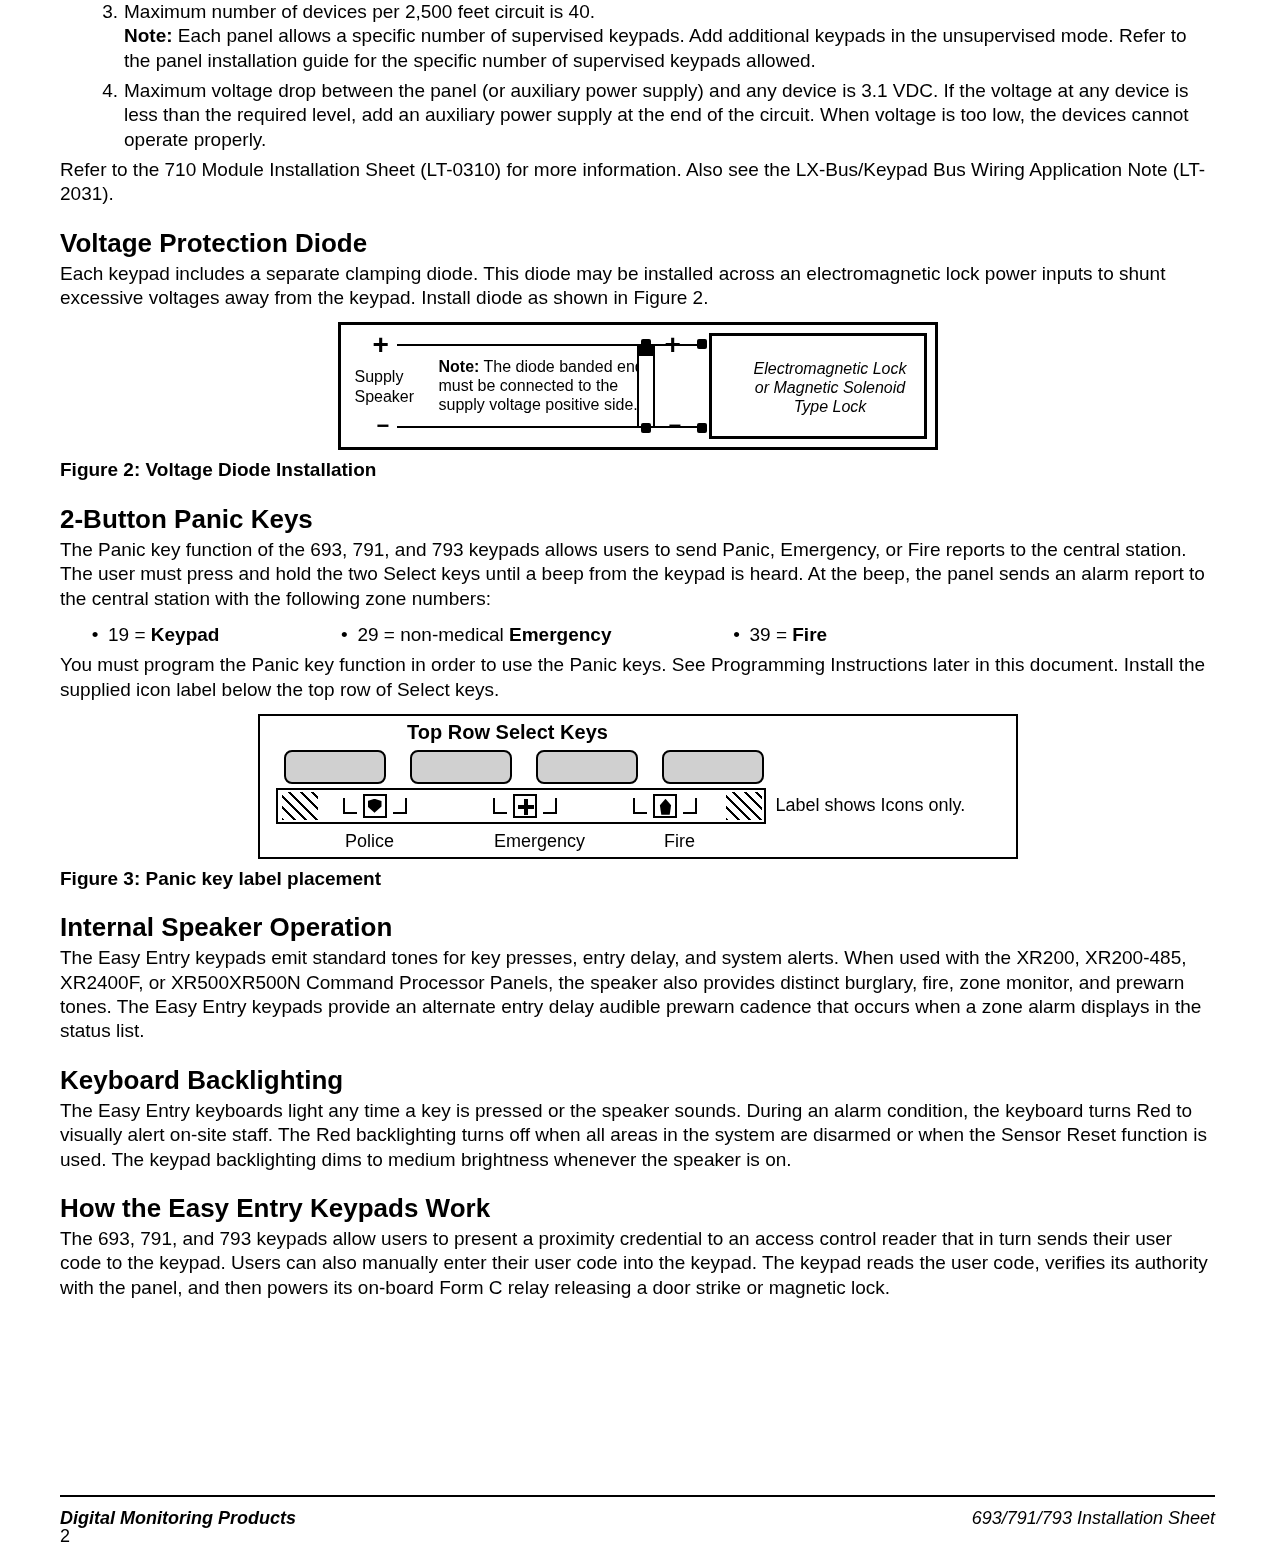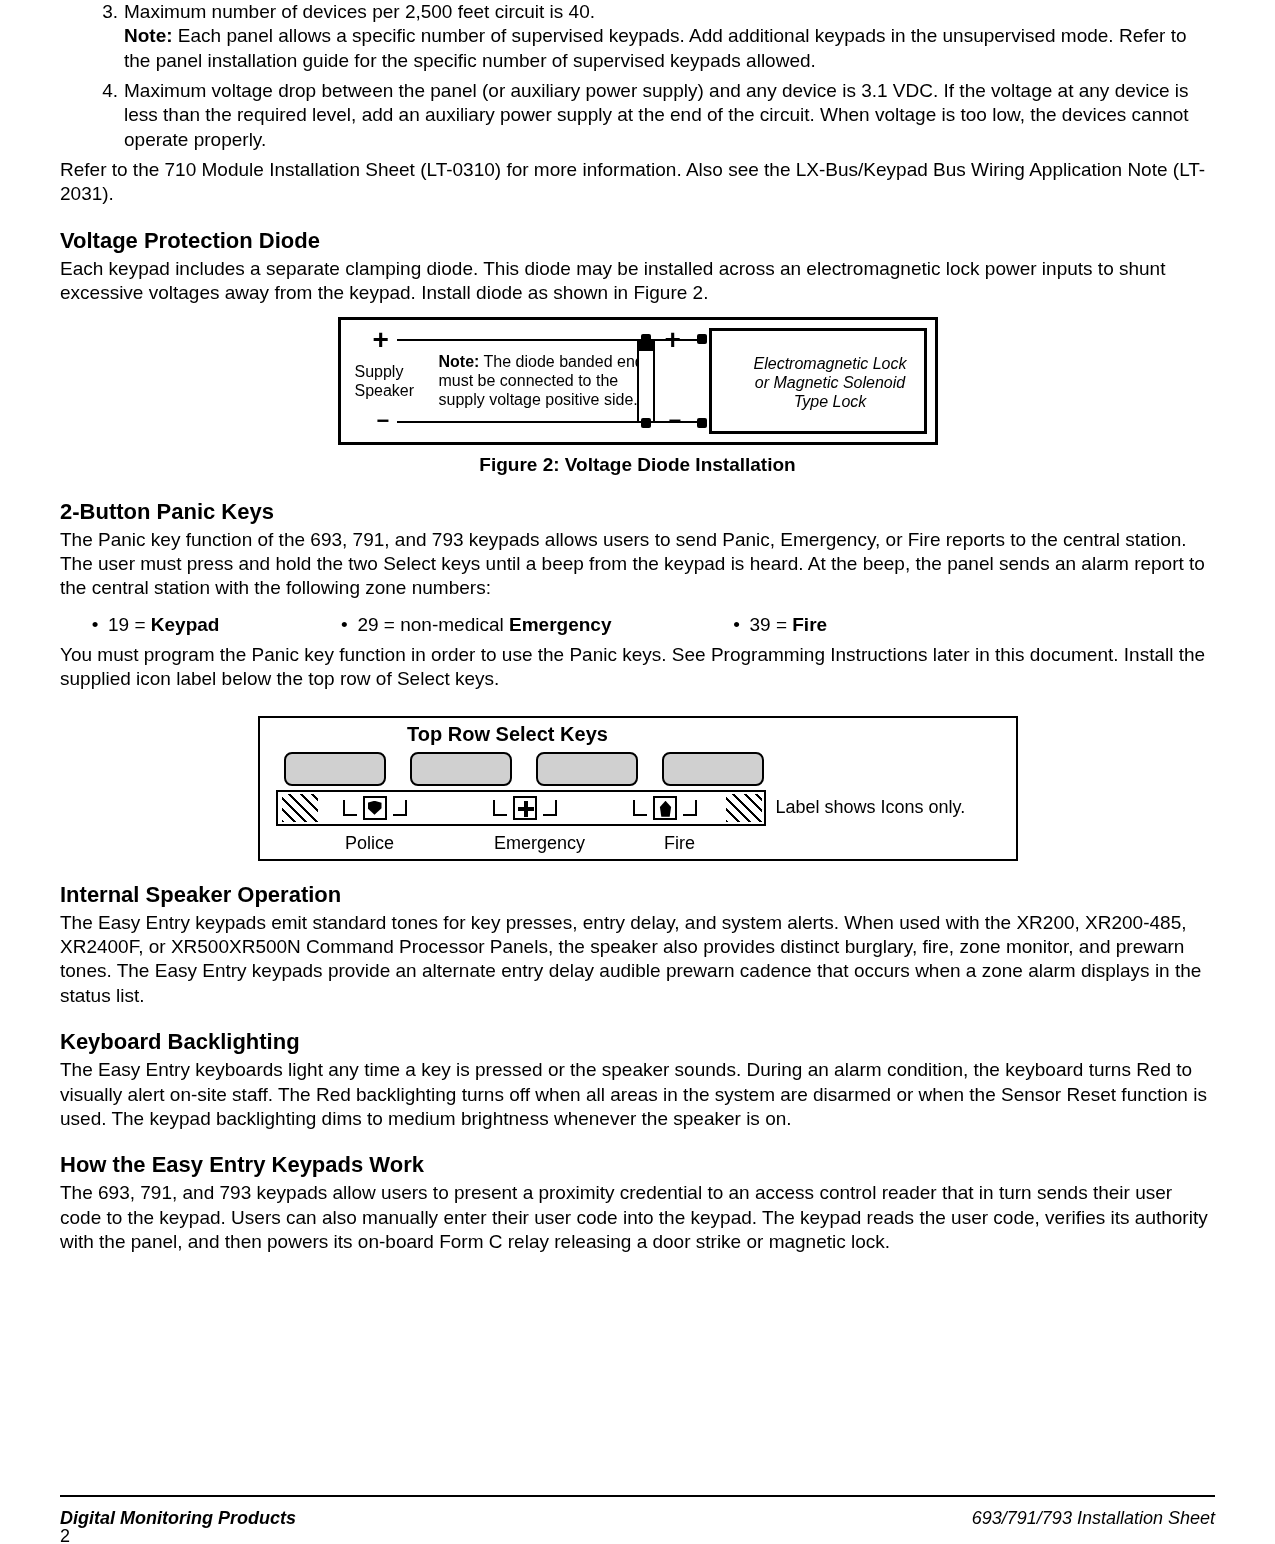--- a/index.html
+++ b/index.html
@@ -26,21 +26,21 @@
     width: 28px;
     flex: 0 0 28px;
     margin-left: 30px;
     text-align: right;
     padding-right: 6px;
   }
   .ol-body { flex: 1; }
   .ol-body .note-label { font-weight: bold; }
   .para { margin: 6px 0 18px 0; }
   h2.section {
-    font-size: 22px;
+    font-size: 26px;
     font-weight: bold;
     margin: 20px 0 2px 0;
   }
   .section-body { margin: 0 0 12px 0; }
   .inline-list {
     display: flex;
     margin: 4px 0 6px 30px;
     gap: 120px;
   }
   .inline-list .li { display: flex; gap: 8px; }
@@ -130,27 +130,27 @@
     position: absolute;
     width: 10px; height: 10px;
     background:#000;
     border-radius: 2px;
   }
   .fig2 .node.tl { left: 300px; top: 14px; }
   .fig2 .node.bl { left: 300px; bottom: 14px; }
   .fig2 .node.tr { left: 356px; top: 14px; }
   .fig2 .node.br { left: 356px; bottom: 14px; }
   .fig-caption {
-    text-align: center;
+    text-align: left;
     font-weight: bold;
     font-size: 19px;
     margin: 8px 0 20px 0;
   }
   
-  .fig3-wrap { width: 760px; margin: 24px auto 6px auto; }
+  .fig3-wrap { width: 760px; margin: 12px auto 6px auto; }
   .fig3 {
     border: 2px solid #000;
     height: 145px;
     position: relative;
     box-sizing: border-box;
     background: #fff;
   }
   .fig3 .title {
     position: absolute;
     top: 4px; left: 0; right: 260px;
@@ -388,20 +388,21 @@
 
       <div class="icons-text">
         <div class="t1">Police</div>
         <div class="t2">Emergency</div>
         <div class="t3">Fire</div>
       </div>
 
       <div class="right-label">Label shows Icons only.</div>
     </div>
   </div>
+  <div class="fig-caption">Figure 3: Panic key label placement</div>
 
   <h2 class="section">Internal Speaker Operation</h2>
   <div class="section-body">The Easy Entry keypads emit standard tones for key presses, entry delay, and system alerts.  When used with the XR200, XR200-485, XR2400F, or XR500XR500N Command Processor Panels, the speaker also provides distinct burglary, fire, zone monitor, and prewarn tones.  The Easy Entry keypads provide an alternate entry delay audible prewarn cadence that occurs when a zone alarm displays in the status list.</div>
 
   <h2 class="section">Keyboard Backlighting</h2>
   <div class="section-body">The Easy Entry keyboards light any time a key is pressed or the speaker sounds.  During an alarm condition, the keyboard turns Red to visually alert on-site staff.  The Red backlighting turns off when all areas in the system are disarmed or when the Sensor Reset function is used.  The keypad backlighting dims to medium brightness whenever the speaker is on.</div>
 
   <h2 class="section">How the Easy Entry Keypads Work</h2>
   <div class="section-body">The 693, 791, and 793 keypads allow users to present a proximity credential to an access control reader that in turn sends their user code to the keypad.  Users can also manually enter their user code into the keypad.  The keypad reads the user code, verifies its authority with the panel, and then powers its on-board Form C relay releasing a door strike or magnetic lock.</div>
 

